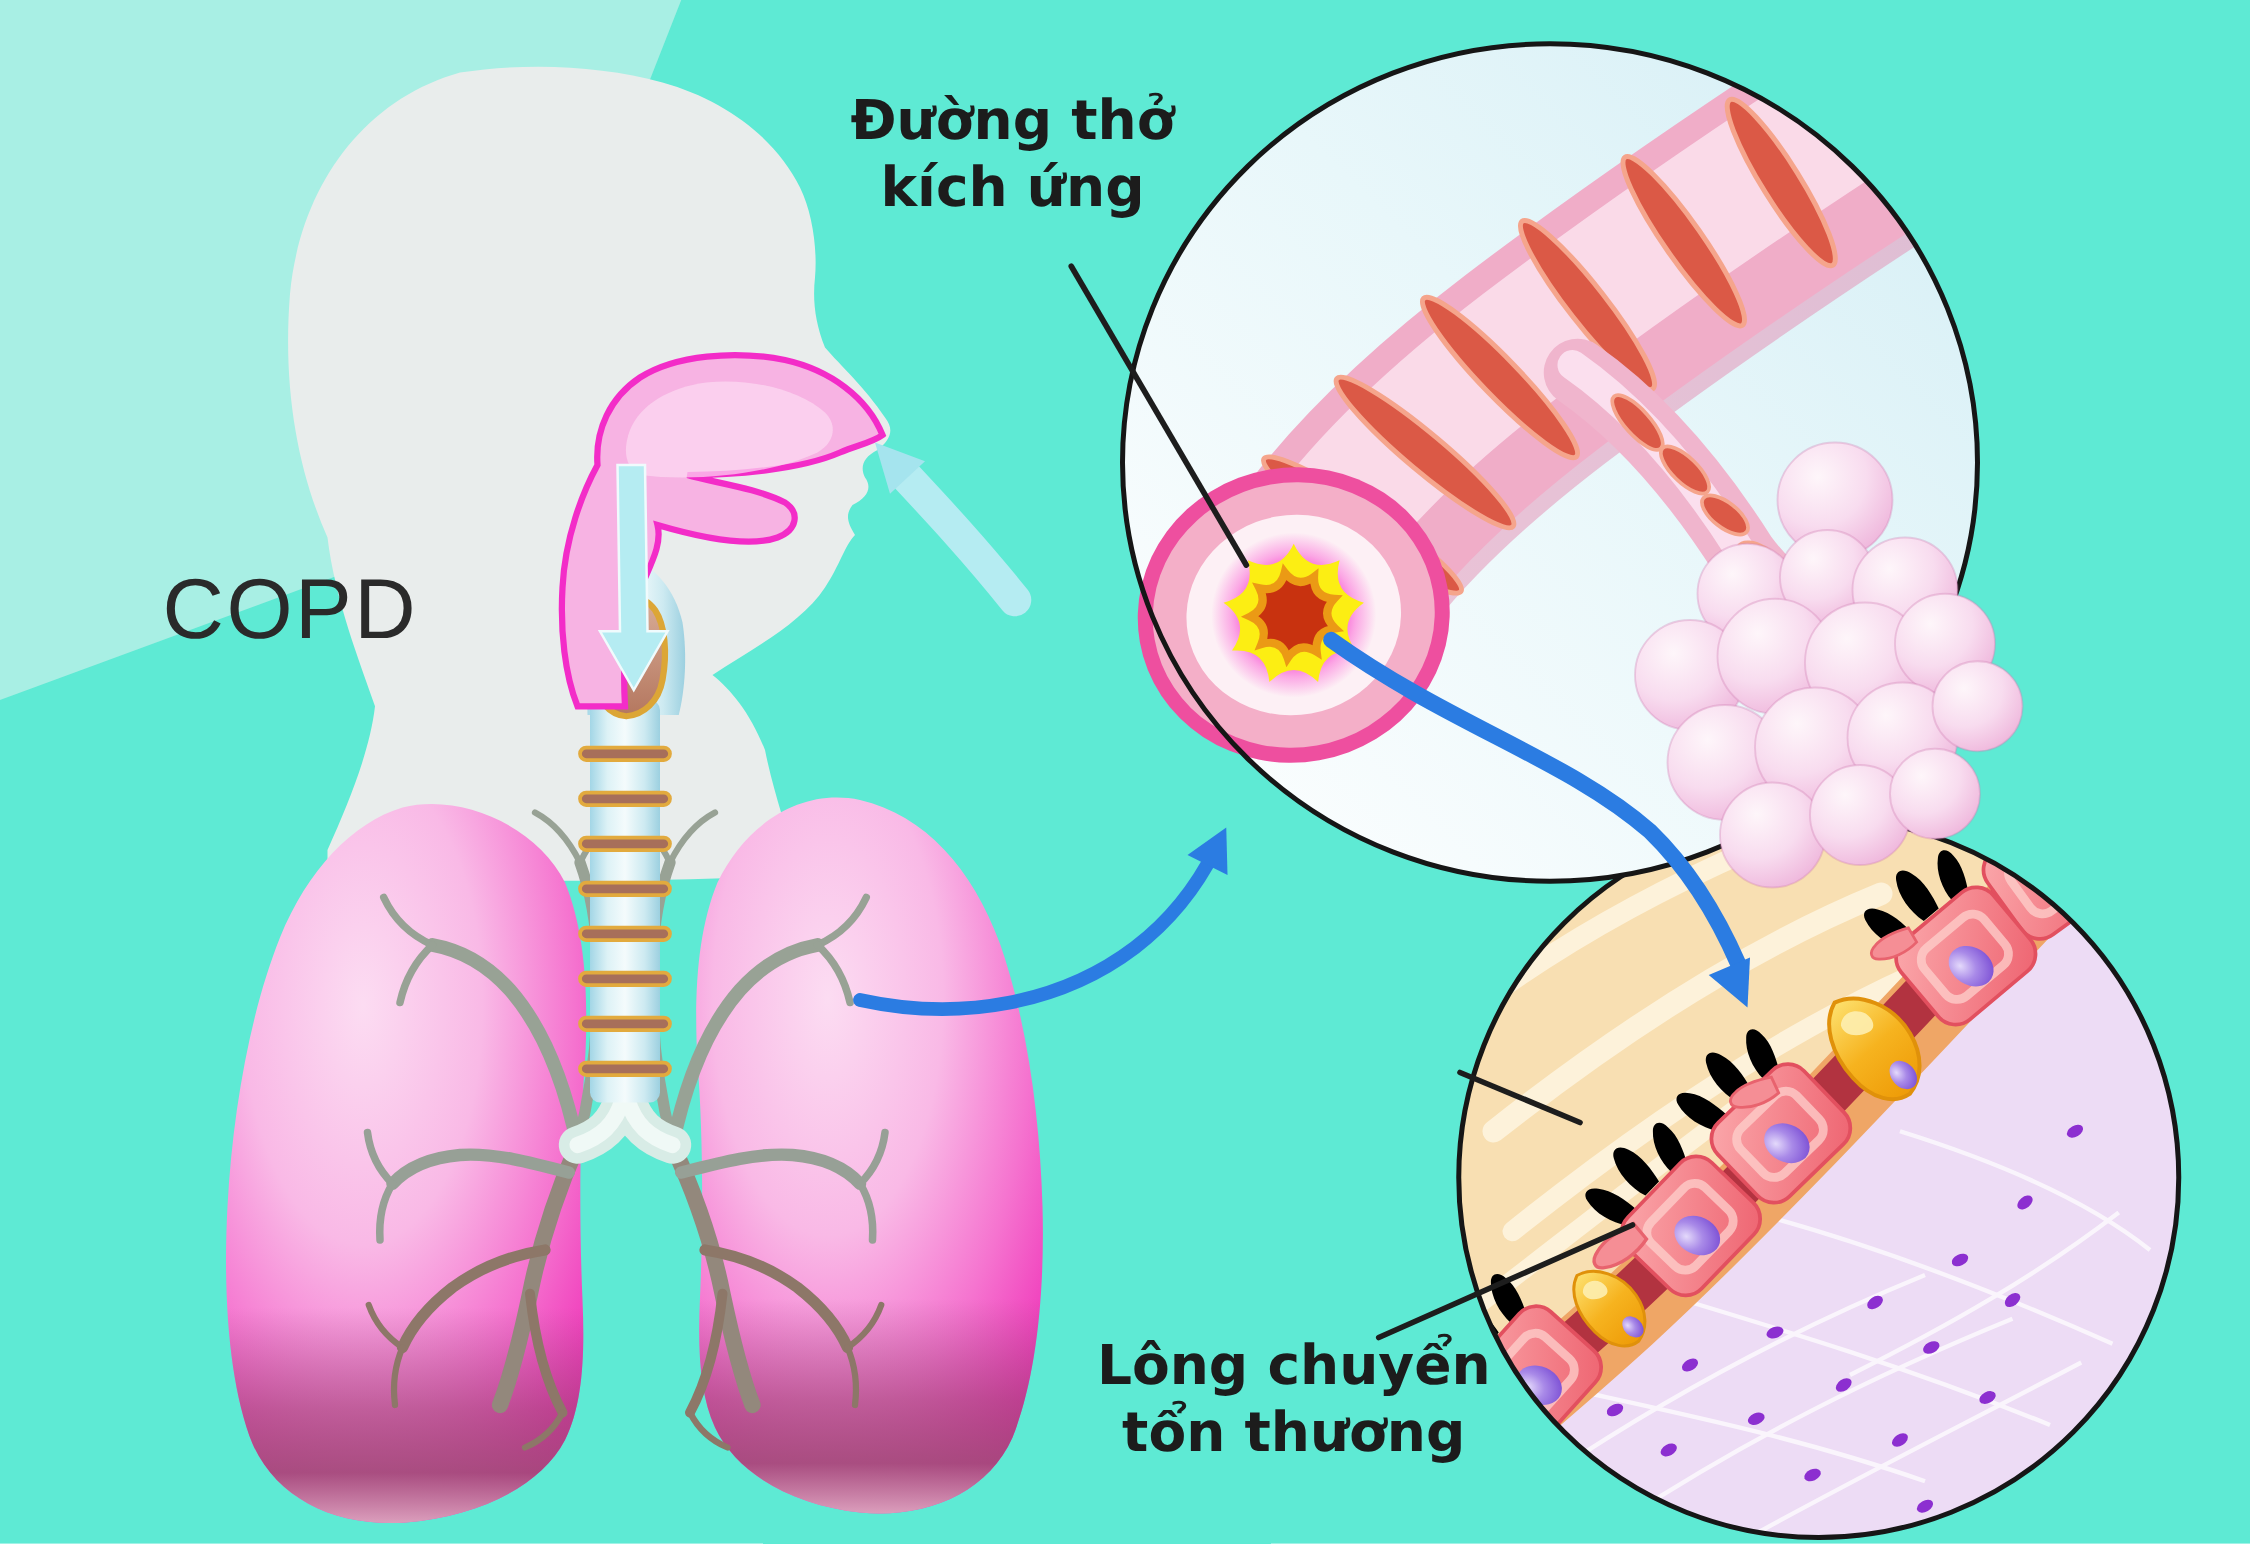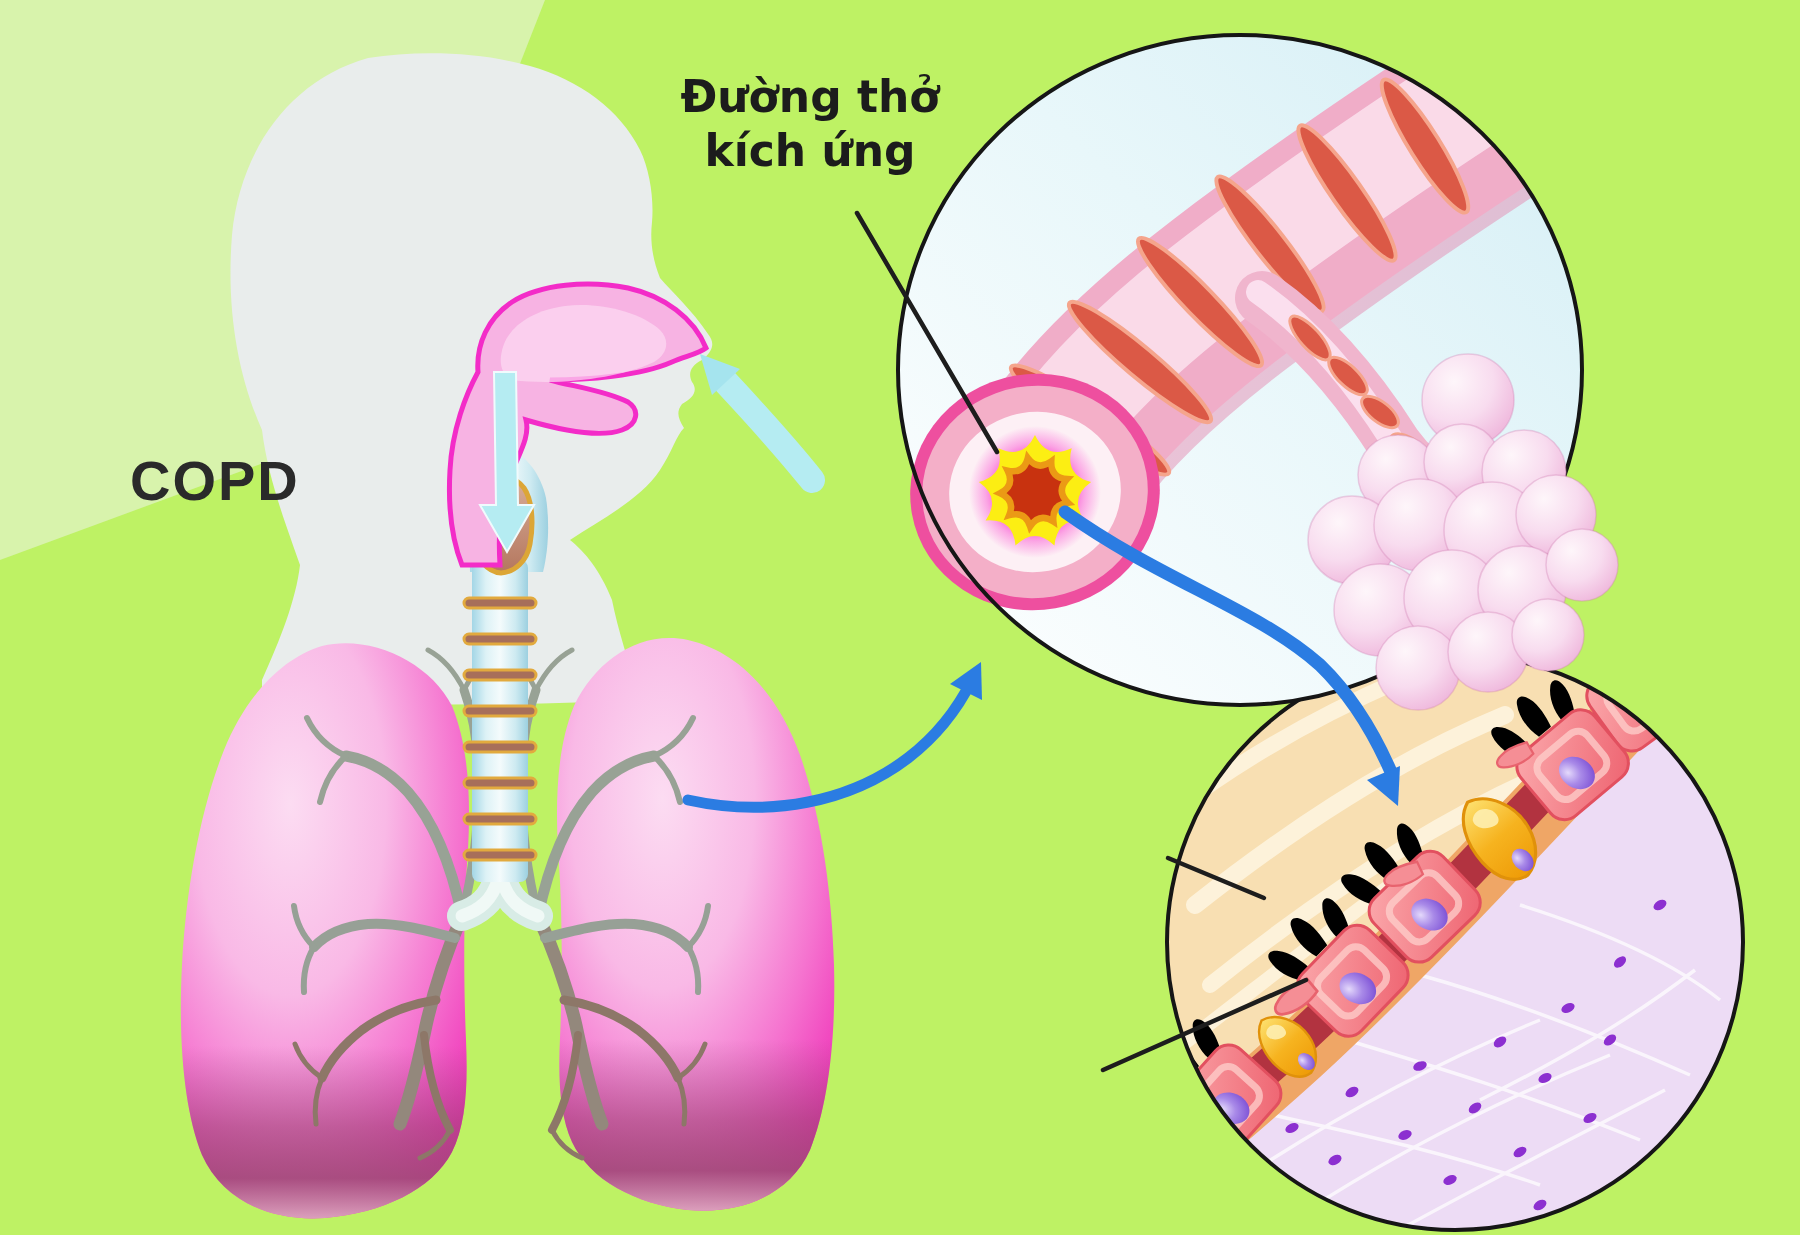--- a/index.html
+++ b/index.html
@@ -1,21 +1,21 @@
 <!DOCTYPE html>
 <html><head>
 <meta charset="utf-8">
 <style>
   html,body{margin:0;padding:0;background:#fff;}
-  .stage{position:relative;width:1800px;height:1235px;background:#bef264;overflow:hidden;
+  .stage{position:relative;width:1800px;height:1235px;background:#5eead4;overflow:hidden;
          font-family:"DejaVu Sans","Liberation Sans",sans-serif;}
   .stage svg{position:absolute;left:0;top:0;}
   .lbl{position:absolute;color:#1c1c1c;font-weight:bold;font-size:44px;line-height:1.22;
        text-align:center;letter-spacing:0px;}
-  .copd{position:absolute;color:#2a2a2a;font-weight:700;font-size:56px;letter-spacing:2px;
+  .copd{position:absolute;color:#2a2a2a;font-weight:400;font-size:68px;letter-spacing:2px;
         font-family:"Liberation Sans","DejaVu Sans",sans-serif;}
 </style>
 </head>
 <body>
 
 <div class="stage">
 <svg width="1800" height="1235" viewBox="0 0 1800 1235">
   <defs>
     <radialGradient id="lungG" cx="0.38" cy="0.28" r="0.95">
       <stop offset="0" stop-color="#fcdcf2"></stop>
@@ -312,13 +312,14 @@
     <line x1="1168" y1="858" x2="1264" y2="898"></line>
     <line x1="1103" y1="1070" x2="1306" y2="980"></line>
   </g>
 </svg>
 
 <div class="lbl" style="left:650px; top:70px; width:320px;">Đường thở kích ứng</div>
 
 <div class="copd" style="left:130px; top:448px;">COPD</div>
 
 
+<div class="lbl" style="left:855px; top:1066px; width:360px;">Lông chuyển tổn thương</div>
 </div>
 
 </body></html>

